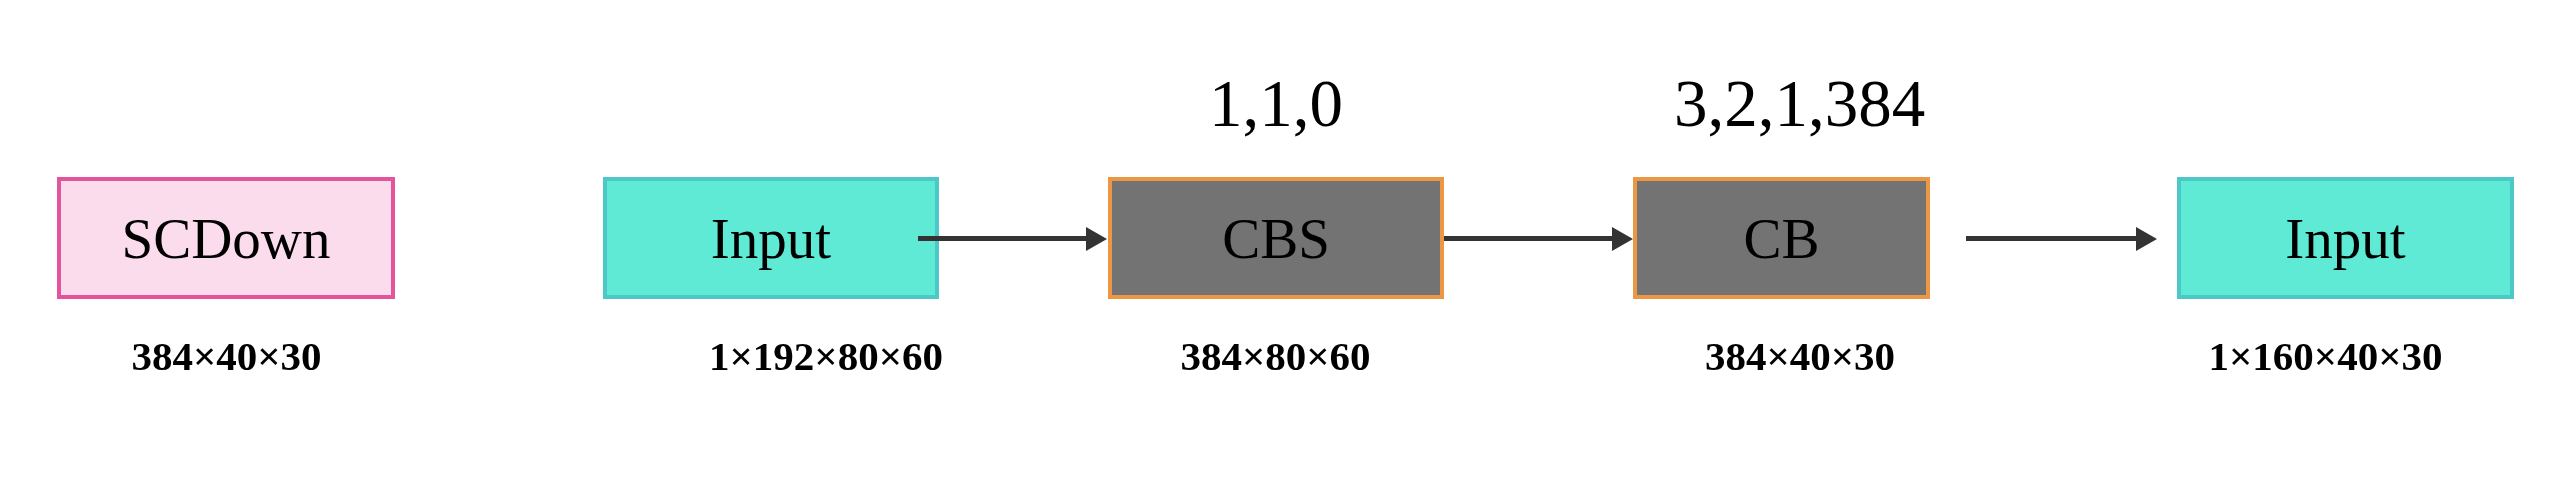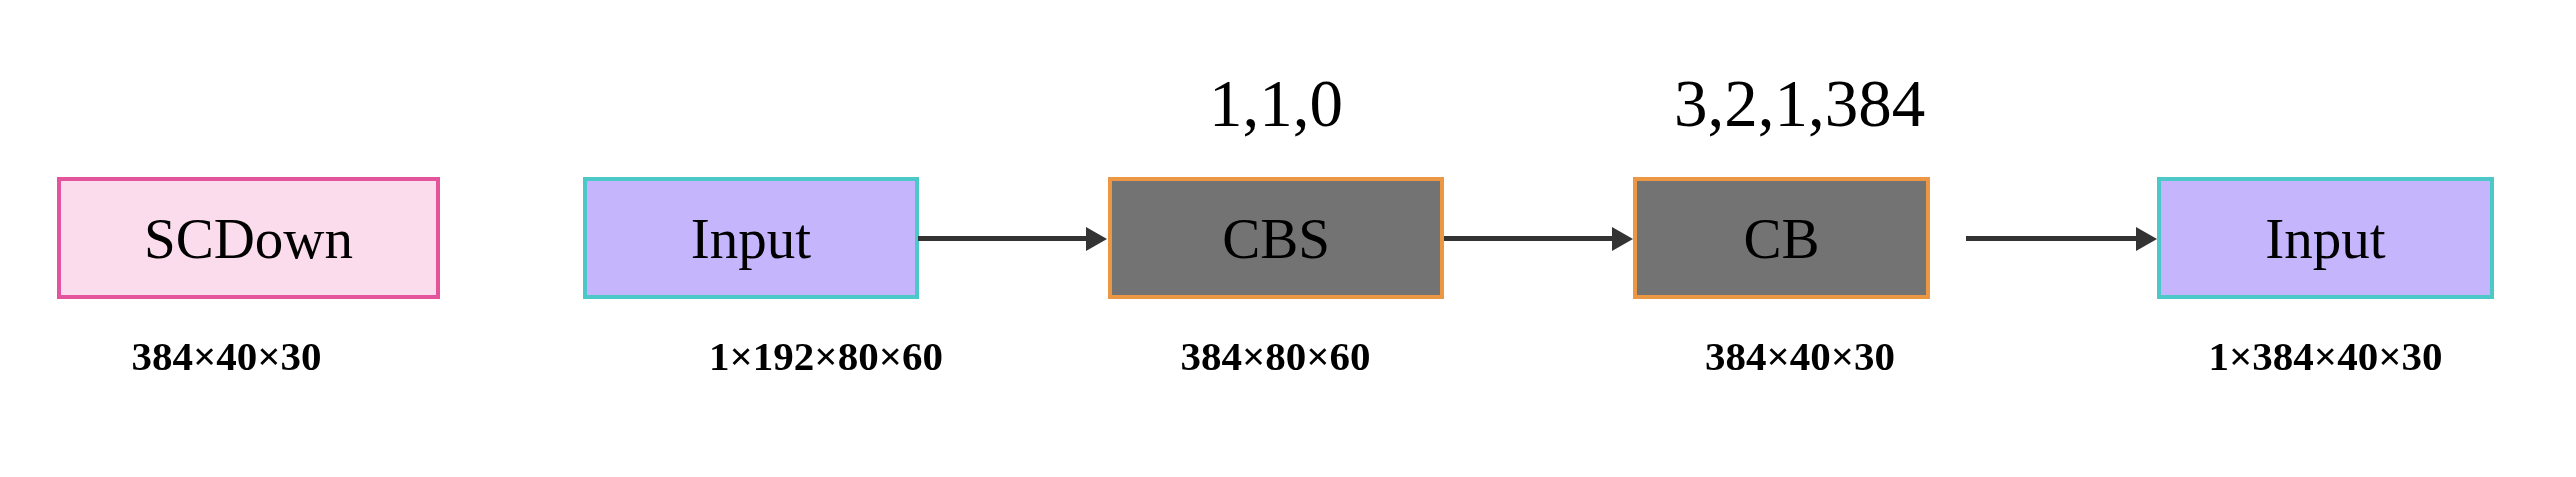--- a/index.html
+++ b/index.html
@@ -20,24 +20,24 @@
     height: 122px;
     box-sizing: border-box;
     border: 4.8px solid;
     display: flex;
     align-items: center;
     justify-content: center;
     font-size: 57px;
     line-height: 1;
   }
   .box-pink   { border-color: #E4549C; background: #FBDCEC; }
-  .box-teal   { border-color: #4CC8C8; background: #c4b5fd; }
+  .box-teal   { border-color: #4CC8C8; background: #5eead4; margin-left: 20px; }
   .box-orange { border-color: #EB9744; background: #737373; }
 
-  #box-scdown  { left:   57px; width: 383px; }
+  #box-scdown  { left:   57px; width: 338px; }
   #box-input1  { left:  583px; width: 336px; }
   #box-cbs     { left: 1108px; width: 336px; }
   #box-cb      { left: 1633px; width: 297px; }
   #box-input2  { left: 2157px; width: 337px; }
 
   
   .param {
     position: absolute;
     top: 70px;
     font-size: 67px;
@@ -121,16 +121,16 @@
   <div class="dims" id="dims-cb">384×40×30</div>
 
   <div class="arrow">
     <div class="shaft" id="shaft-3"></div>
     <div class="head" id="head-3"></div>
   </div>
 
   <div class="box box-teal" id="box-input2">
     <span>Input</span>
   </div>
-  <div class="dims" id="dims-input2">1×384×40×30</div>
+  <div class="dims" id="dims-input2">1×160×40×30</div>
 
 </div>
 
 
 </body></html>

